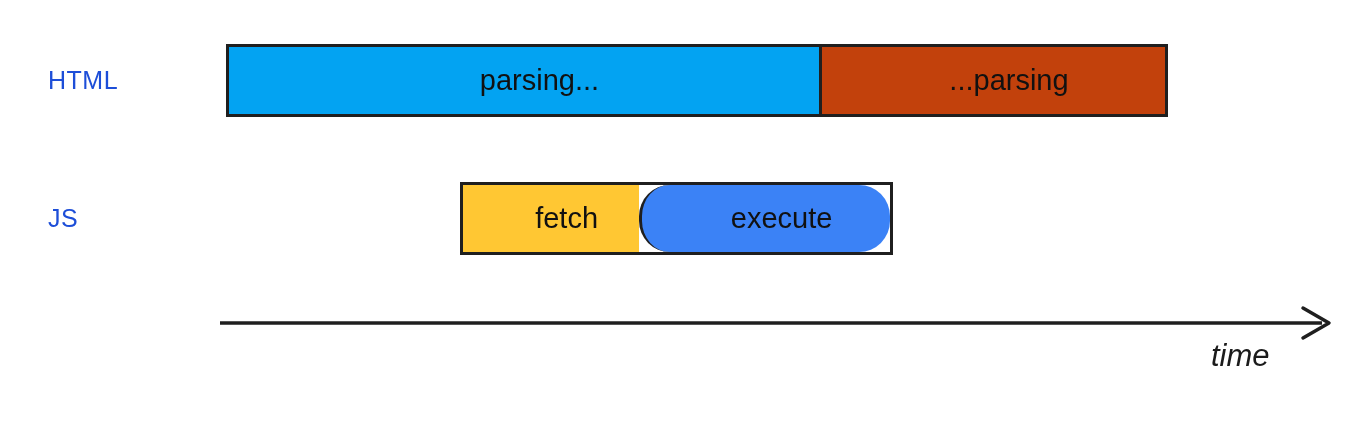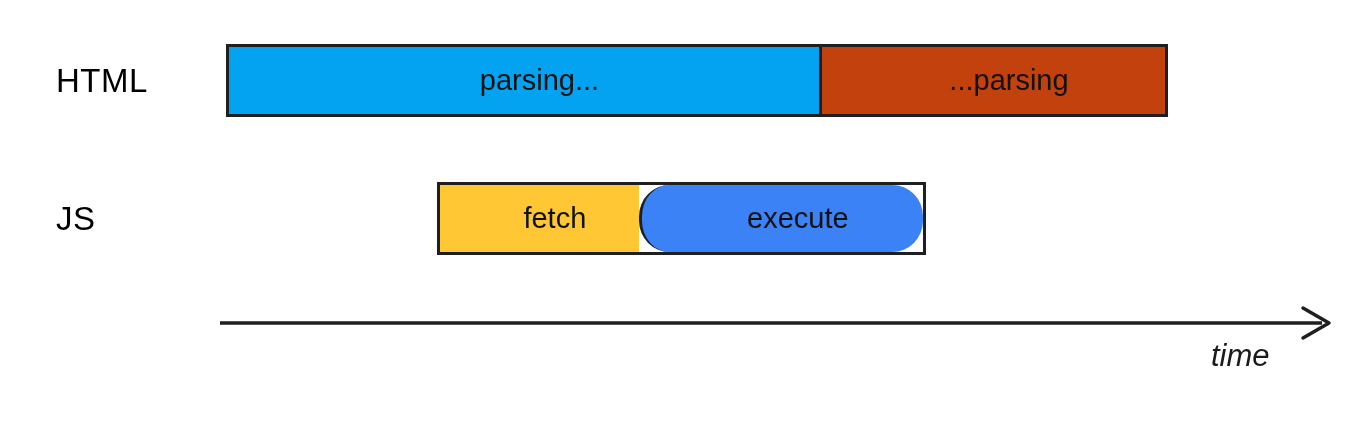--- a/index.html
+++ b/index.html
@@ -9,26 +9,26 @@
   }
   .canvas {
     position: relative;
     width: 1360px;
     height: 428px;
     background: #ffffff;
     overflow: hidden;
   }
   .row-label {
     position: absolute;
-    left: 56px;
+    left: 48px;
     height: 73px;
     display: flex;
     align-items: center;
-    font-size: 33px;
-    color: #000000;
+    font-size: 25px;
+    color: #1d4ed8;
     letter-spacing: 0.5px;
   }
   .row-label.row-0 { top: 44px; }
   .row-label.row-1 { top: 182px; }
   .bar {
     position: absolute;
     height: 73px;
     display: flex;
     border: 3px solid #1f1f1f;
     box-sizing: border-box;
@@ -75,21 +75,21 @@
       <div class="segment" style="background: rgb(3, 163, 242); flex: 412 0 0px;">
         <span>parsing...</span>
       </div>
       <div class="segment" style="background: #c2410c; flex: 230 0 0px;">
         <span>...parsing</span>
       </div>
     </div>
 
   <div class="row-label row-1">JS</div>
 
-  <div class="bar row-1" style="left: 437px; width: 489px;">
+  <div class="bar row-1" style="left: 460px; width: 433px;">
       <div class="segment" style="background: rgb(255, 199, 51); flex: 201 0 0px;">
         <span>fetch</span>
       </div>
       <div class="segment" style="background: #3b82f6; flex: 300 0 0px; border-radius: 31px;">
         <span>execute</span>
       </div>
     </div>
 
   <svg class="axis-svg" viewBox="0 0 1360 428" xmlns="http://www.w3.org/2000/svg" aria-hidden="true">
     <line x1="220" y1="323" x2="1322" y2="323" stroke="#1f1f1f" stroke-width="3.5"></line>

